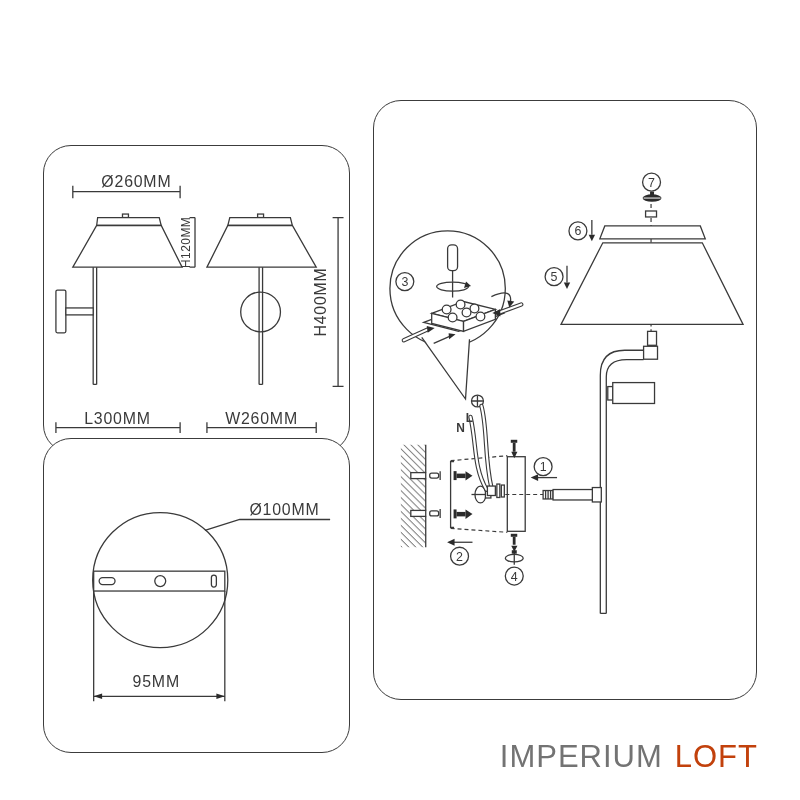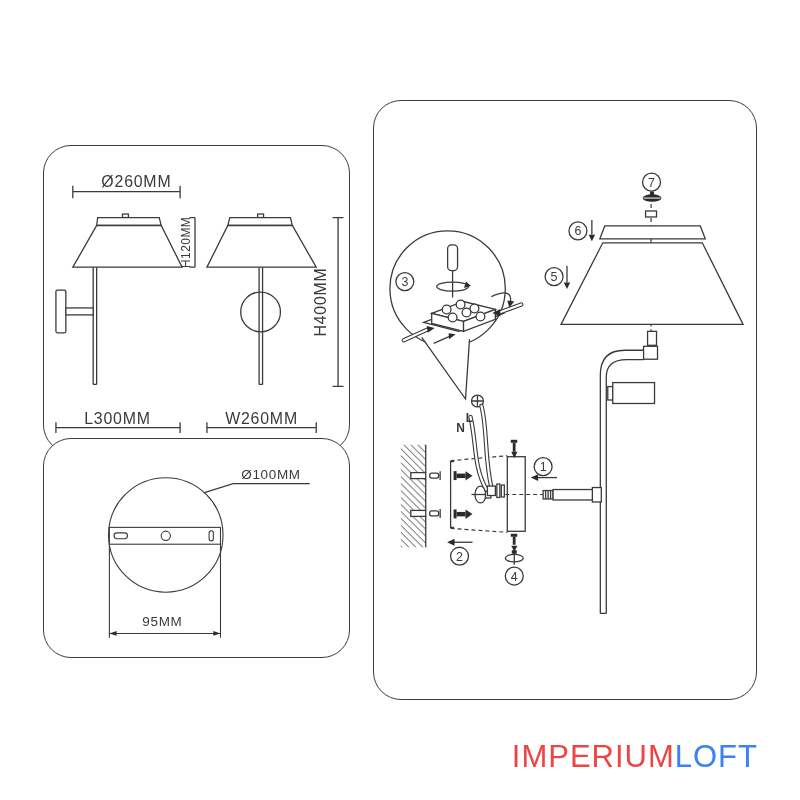--- a/index.html
+++ b/index.html
@@ -1,20 +1,20 @@
 <!DOCTYPE html>
 <html><head>
 <meta charset="utf-8">
 <style>
   html,body{margin:0;padding:0;background:#ffffff;}
   #stage{position:relative;width:800px;height:800px;background:#fff;overflow:hidden;
          font-family:"Liberation Sans",sans-serif;}
   .panel{position:absolute;border:1.6px solid #3c3c3c;border-radius:28px;background:#fff;box-sizing:border-box;}
   #panel-spec{left:43px;top:100px;width:307px;height:308px;margin-top:45px;}
-  #panel-base{left:43px;top:438px;width:307px;height:220px;}
+  #panel-base{left:43px;top:438px;width:307px;height:315px;}
   #panel-assembly{left:373px;top:100px;width:384px;height:600px;}
   .panel svg{display:block;width:100%;height:100%;}
   svg text{font-family:"Liberation Sans",sans-serif;fill:#3a3a3a;}
   .dim{font-size:16px;letter-spacing:0.8px;}
   .dim-sm{font-size:12px;letter-spacing:0.5px;}
   .stepnum{font-size:12.5px;}
   .wire-label{font-size:12px;font-weight:bold;}
   .ln{stroke:#3a3a3a;stroke-width:1.3;fill:none;}
   .lnf{stroke:#3a3a3a;stroke-width:1.3;fill:#ffffff;}
   .solid{fill:#2b2b2b;stroke:none;}
@@ -237,16 +237,16 @@
           <path class="ln" d="M60,243 L76,236" stroke-width="1"></path>
           <polygon class="solid" points="75,233 82,233.8 75.5,239"></polygon>
           <path class="ln" d="M118,196 Q140,186 137,203" stroke-width="1"></path>
           <polygon class="solid" points="134,200 141,201 136,207"></polygon>
         </g>
       </g>
     </svg>
   </div>
 
   <div id="brand-logo">
-    <span id="brand-primary" style="color: #ef4444;">IMPERIUM</span><span id="brand-secondary" style="color: #3b82f6;">LOFT</span>
+    <span id="brand-primary" style="color: #737373;">IMPERIUM</span><span id="brand-secondary" style="color: #c2410c; margin-left: 12px;">LOFT</span>
   </div>
 
 </div>
 
 </body></html>

